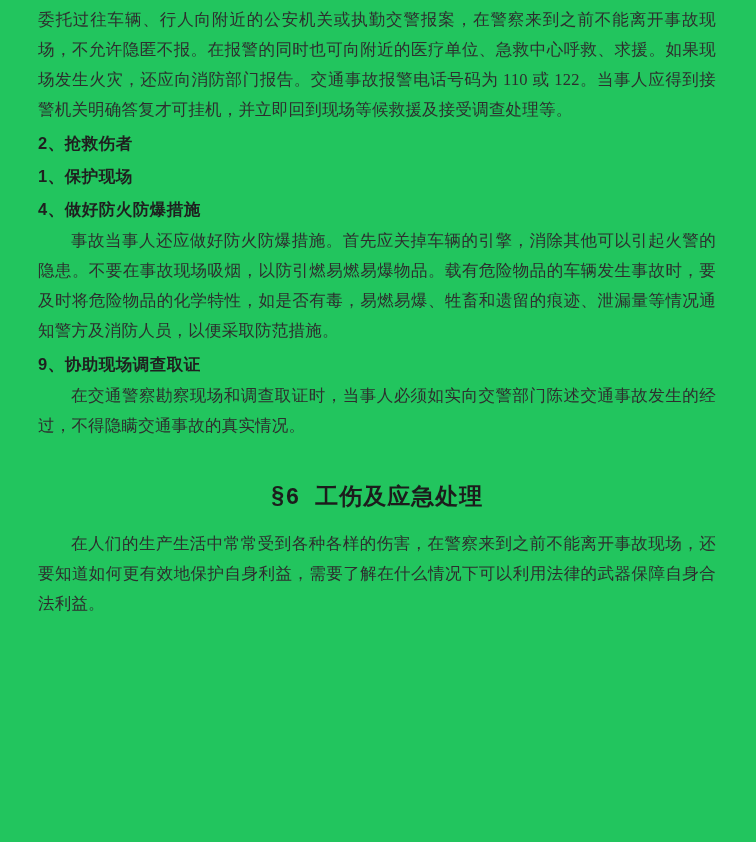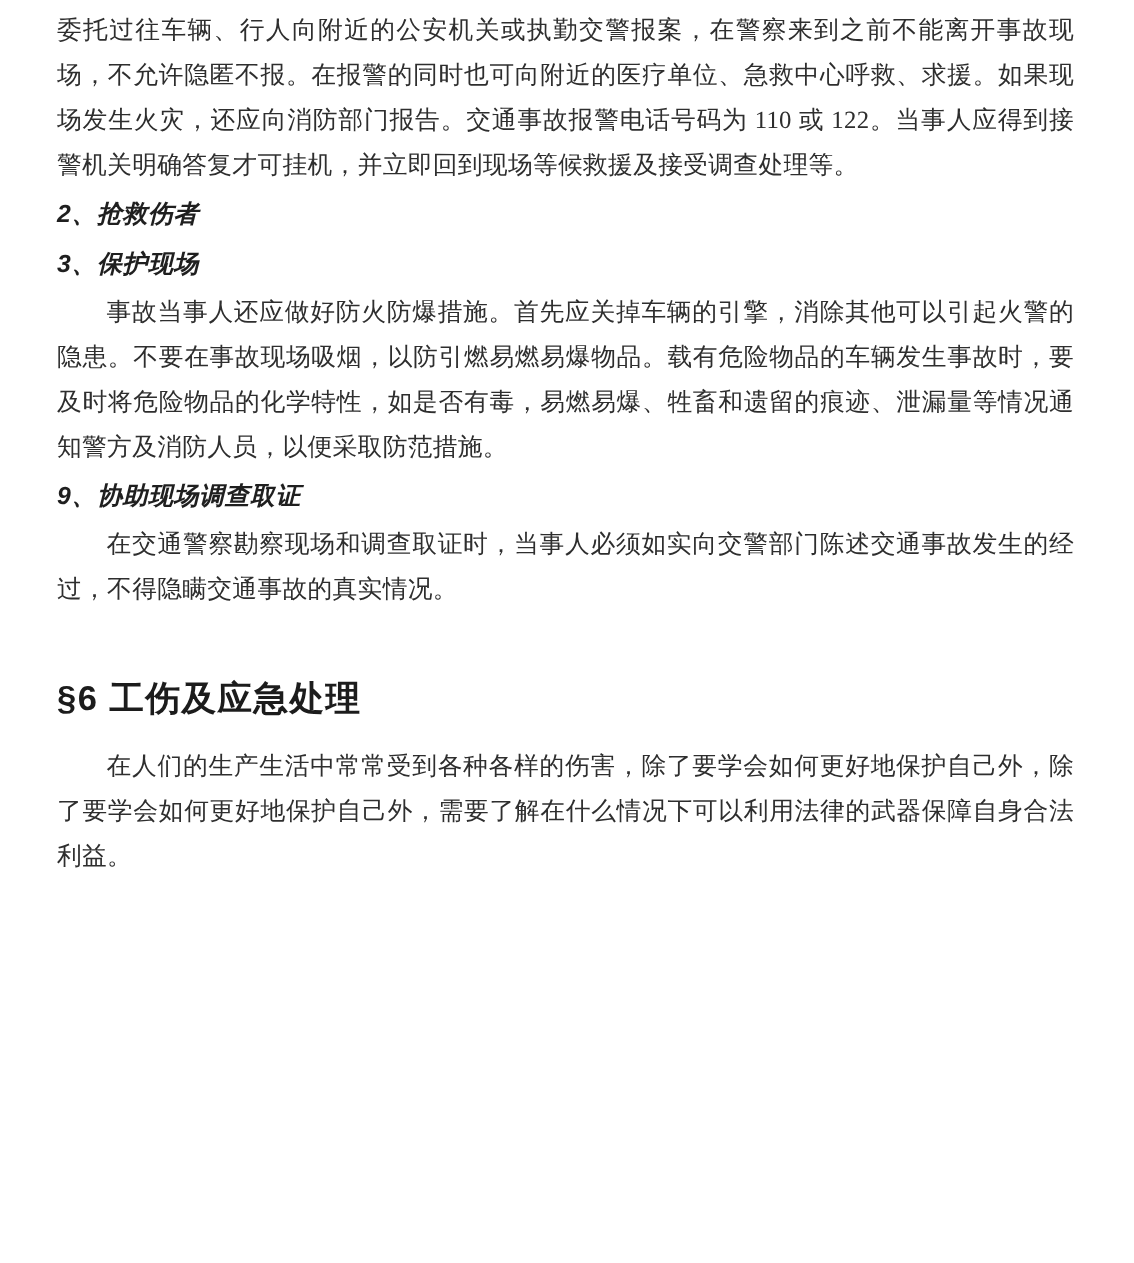--- a/index.html
+++ b/index.html
@@ -1,21 +1,21 @@
 <!DOCTYPE html>
 <html><head>
 <meta charset="utf-8">
 <style>
   html, body { margin: 0; padding: 0; background: #e9e9e9; }
   .page {
     position: relative;
     width: 756px;
     height: 842px;
     margin: 0 auto;
-    background: #ffffff;
+    background: #22c55e;
     box-sizing: border-box;
     padding: 5px 40px 0 38px;
     font-family: "Liberation Serif", "DejaVu Serif", serif;
     color: #2e2e2e;
     overflow: hidden;
   }
   .body-text {
     margin: 0;
     font-size: 16.5px;
     line-height: 30px;
@@ -25,45 +25,45 @@
   }
   .no-indent { text-indent: 0; }
   .item-heading {
     margin: 3px 0 2px;
     font-family: "Liberation Sans", "DejaVu Sans", sans-serif;
     font-size: 16.5px;
     font-weight: bold;
     line-height: 30px;
     color: #1f1f1f;
     letter-spacing: 0.5px;
-    font-style: italic;
   }
   .chapter-heading {
     margin: 40px 0 14px;
-    text-align: left;
-    font-family: Liberation Sans, sans-serif;
+    text-align: center;
+    font-family: Liberation Mono, monospace;
     font-size: 23px;
     font-weight: bold;
     line-height: 34px;
     color: #1c1c1c;
     letter-spacing: 1px;
   }
 </style>
 </head>
 <body>
 
 <div class="page">
 
   <p class="body-text no-indent">委托过往车辆、行人向附近的公安机关或执勤交警报案，在警察来到之前不能离开事故现场，不允许隐匿不报。在报警的同时也可向附近的医疗单位、急救中心呼救、求援。如果现场发生火灾，还应向消防部门报告。交通事故报警电话号码为 110 或 122。当事人应得到接警机关明确答复才可挂机，并立即回到现场等候救援及接受调查处理等。</p>
 
   <h3 class="item-heading">2、抢救伤者</h3>
 
-  <h3 class="item-heading">3、保护现场</h3>
+  <h3 class="item-heading">1、保护现场</h3>
 
+  <h3 class="item-heading">4、做好防火防爆措施</h3>
   <p class="body-text">事故当事人还应做好防火防爆措施。首先应关掉车辆的引擎，消除其他可以引起火警的隐患。不要在事故现场吸烟，以防引燃易燃易爆物品。载有危险物品的车辆发生事故时，要及时将危险物品的化学特性，如是否有毒，易燃易爆、牲畜和遗留的痕迹、泄漏量等情况通知警方及消防人员，以便采取防范措施。</p>
 
   <h3 class="item-heading">9、协助现场调查取证</h3>
   <p class="body-text">在交通警察勘察现场和调查取证时，当事人必须如实向交警部门陈述交通事故发生的经过，不得隐瞒交通事故的真实情况。</p>
 
   <h2 class="chapter-heading">§6 工伤及应急处理</h2>
-  <p class="body-text">在人们的生产生活中常常受到各种各样的伤害，除了要学会如何更好地保护自己外，除了要学会如何更好地保护自己外，需要了解在什么情况下可以利用法律的武器保障自身合法利益。</p>
+  <p class="body-text">在人们的生产生活中常常受到各种各样的伤害，在警察来到之前不能离开事故现场，还要知道如何更有效地保护自身利益，需要了解在什么情况下可以利用法律的武器保障自身合法利益。</p>
 
 </div>
 
 </body></html>

